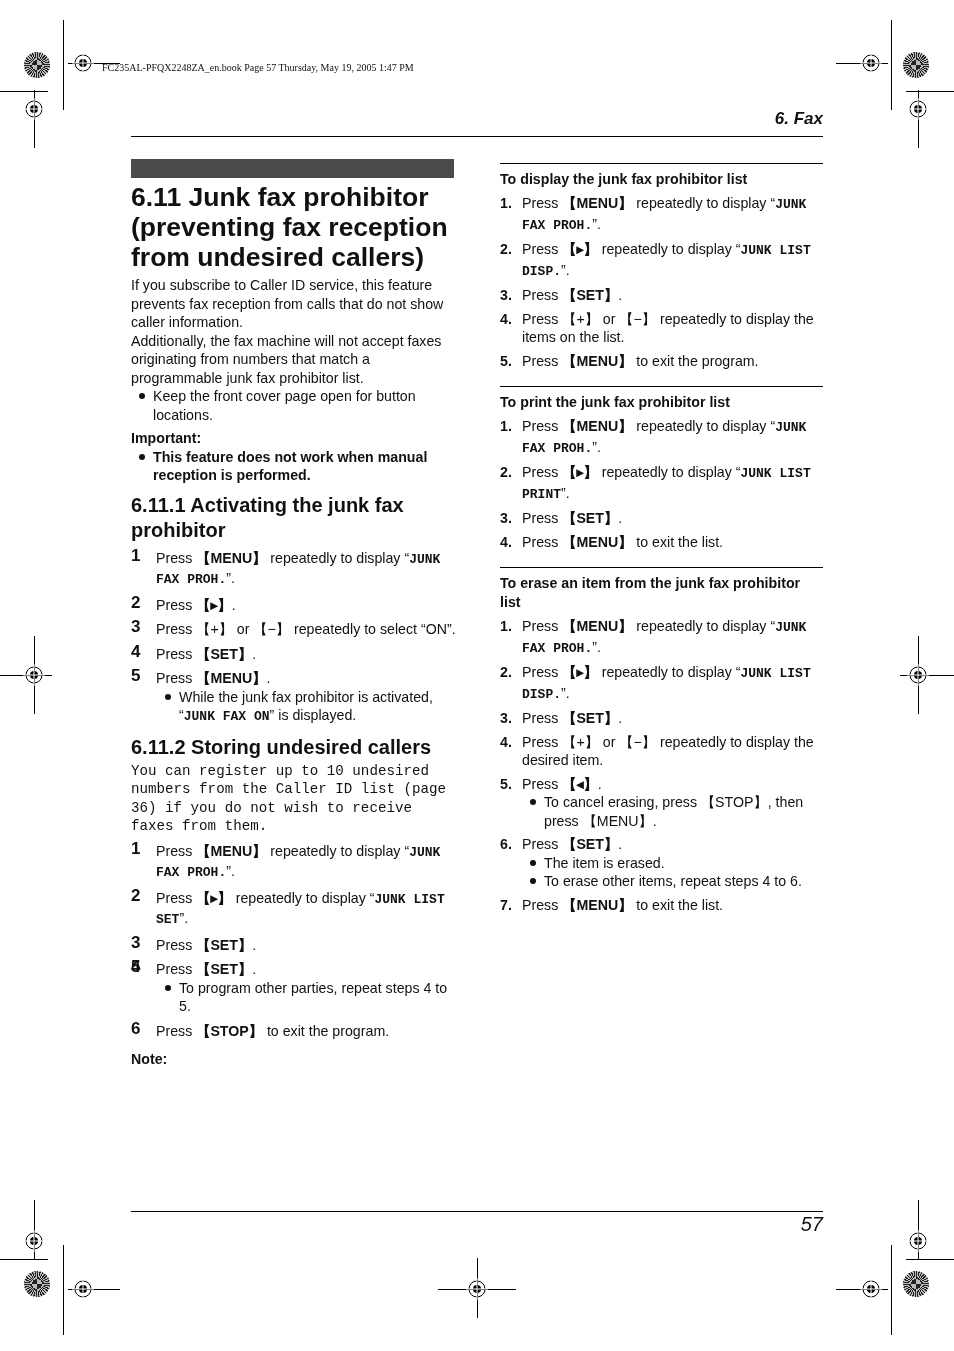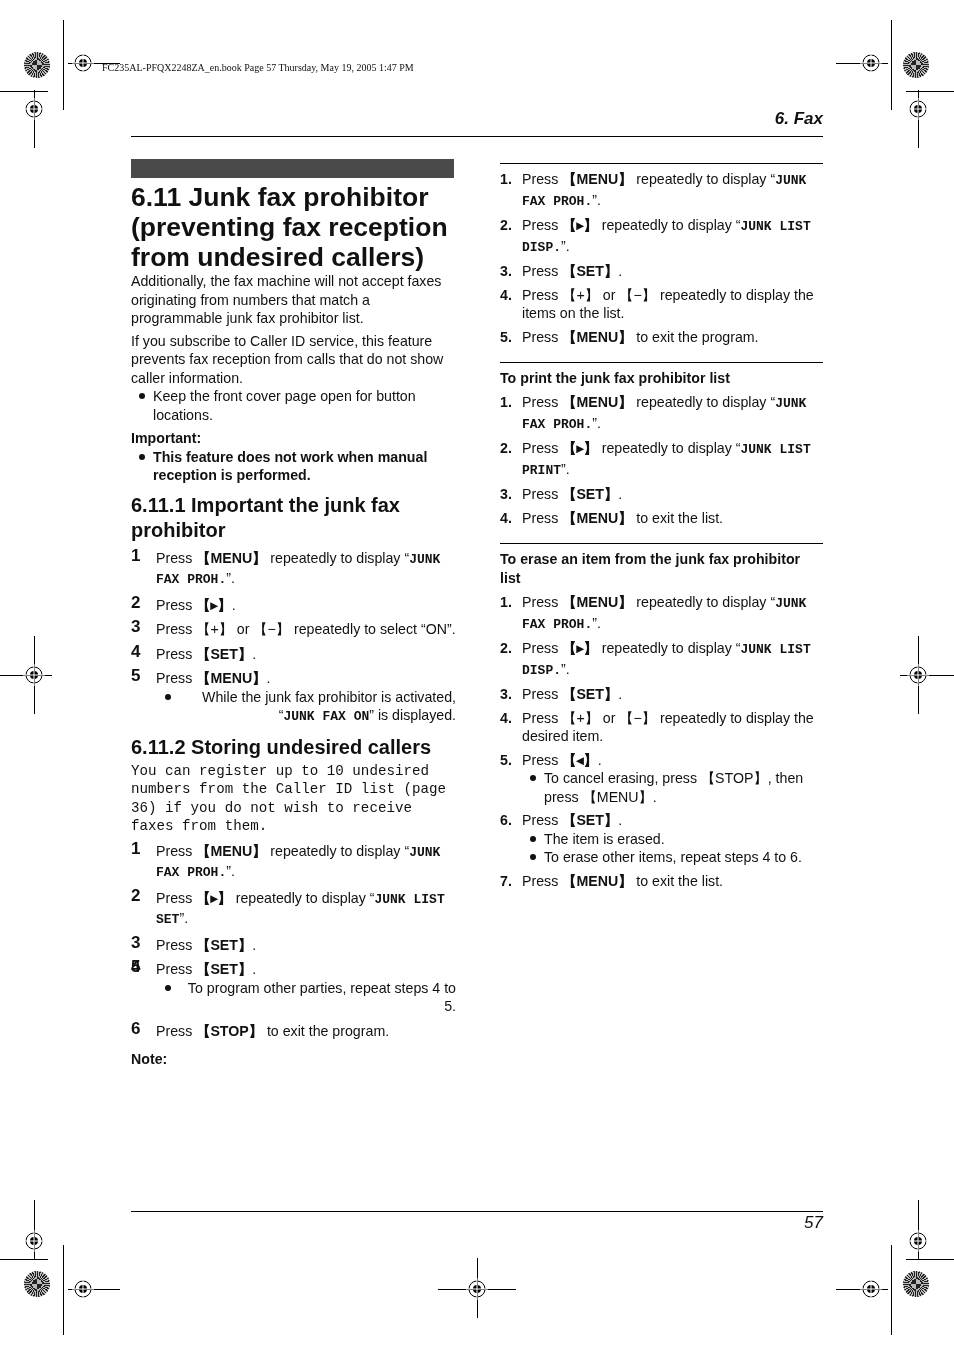--- a/index.html
+++ b/index.html
@@ -21,25 +21,25 @@
   h2{margin:0;font-size:20px;line-height:25px;font-weight:bold;}
   .bold{font-weight:bold;}
   .mono{font-family:"Liberation Mono",monospace;font-weight:bold;font-size:13px;}
   .key{font-weight:bold;}
   .step{position:relative;padding-left:25px;margin-top:6px;}
   .step .num{position:absolute;left:0;top:-2px;font-size:17px;font-weight:bold;}
   .nstep{position:relative;padding-left:22px;margin-top:5px;}
   .nstep .num{position:absolute;left:0;top:0;font-weight:bold;}
   .bullet{position:relative;padding-left:22px;}
   .bullet::before{content:"";position:absolute;left:8px;top:6px;width:6px;height:6px;border-radius:50%;background:#111;}
-  .subbullet{position:relative;padding-left:23px;text-align:right;}
+  .subbullet{position:relative;padding-left:23px;}
   .subbullet::before{content:"";position:absolute;left:9px;top:6px;width:6px;height:6px;border-radius:50%;background:#111;}
   .subhead{font-weight:bold;font-size:14.2px;line-height:19px;}
   .secrule{height:1px;background:#000;margin:0 0 6px 0;}
-  .pageno{font-size:17px;font-style:italic;}
+  .pageno{font-size:20px;font-style:italic;}
 </style>
 </head>
 <body>
 
 <div class="rosette" style="left:24px;top:52px;"></div>
 <div class="rosette" style="left:903px;top:52px;"></div>
 <div class="rosette" style="left:24px;top:1271px;"></div>
 <div class="rosette" style="left:903px;top:1271px;"></div>
 <div class="crop-v" style="left:63px;top:20px;height:90px;"></div>
 <div class="crop-v" style="left:891px;top:20px;height:90px;"></div>
@@ -131,27 +131,27 @@
   </svg>
 
 <div class="abs bookline" style="left:102px;top:62px;">FC235AL-PFQX2248ZA_en.book  Page 57  Thursday, May 19, 2005  1:47 PM</div>
 
 <div class="abs hdr-sec" style="right:131px;top:109px;">6. Fax</div>
 <div class="rule" style="left:131px;top:136px;width:692px;"></div>
 
 <div class="graybar" style="left:131px;top:159px;width:323px;height:19px;"></div>
 <div class="col body" style="left:131px;top:182px;width:325px;">
   <h1>6.11 Junk fax prohibitor (preventing fax reception from undesired callers)</h1>
+  <p style="margin-top:4px;">If you subscribe to Caller ID service, this feature prevents fax reception from calls that do not show caller information.</p>
   <p>Additionally, the fax machine will not accept faxes originating from numbers that match a programmable junk fax prohibitor list.</p>
-  <p style="margin-top:4px;">If you subscribe to Caller ID service, this feature prevents fax reception from calls that do not show caller information.</p>
   <div class="bullet">Keep the front cover page open for button locations.</div>
   <p class="bold" style="margin-top:5px;">Important:</p>
   <div class="bullet bold">This feature does not work when manual reception is performed.</div>
 
-  <h2 style="margin-top:8px;">6.11.1 Important the junk fax prohibitor</h2>
+  <h2 style="margin-top:8px;">6.11.1 Activating the junk fax prohibitor</h2>
   <div style="margin-top:4px;">
     <div class="step"><span class="num">1</span><span>Press </span><span class="key">【MENU】</span><span> repeatedly to display “</span><span class="mono">JUNK FAX PROH.</span><span>”.</span></div>
     <div class="step"><span class="num">2</span><span>Press </span><span class="key">【▸】</span><span>.</span></div>
     <div class="step"><span class="num">3</span><span>Press 【+】 or 【−】 repeatedly to select “ON”.</span></div>
     <div class="step"><span class="num">4</span><span>Press </span><span class="key">【SET】</span><span>.</span></div>
     <div class="step"><span class="num">5</span><span>Press </span><span class="key">【MENU】</span><span>.</span>
       <div class="subbullet"><span>While the junk fax prohibitor is activated, “</span><span class="mono">JUNK FAX ON</span><span>” is displayed.</span></div>
     </div>
   </div>
 
@@ -166,20 +166,21 @@
       <div class="subbullet">To program other parties, repeat steps 4 to 5.</div>
     </div>
     <div class="step"><span class="num">6</span><span>Press </span><span class="key">【STOP】</span><span> to exit the program.</span></div>
   </div>
 
   <p class="bold" style="margin-top:10px;">Note:</p>
 </div>
 
 <div class="col body" style="left:500px;top:163px;width:323px;">
   <div class="secrule"></div>
+  <div class="subhead">To display the junk fax prohibitor list</div>
   <div class="nstep"><span class="num">1.</span><span>Press </span><span class="key">【MENU】</span><span> repeatedly to display “</span><span class="mono">JUNK FAX PROH.</span><span>”.</span></div>
   <div class="nstep"><span class="num">2.</span><span>Press </span><span class="key">【▸】</span><span> repeatedly to display “</span><span class="mono">JUNK LIST DISP.</span><span>”.</span></div>
   <div class="nstep"><span class="num">3.</span><span>Press </span><span class="key">【SET】</span><span>.</span></div>
   <div class="nstep"><span class="num">4.</span><span>Press 【+】 or 【−】 repeatedly to display the items on the list.</span></div>
   <div class="nstep"><span class="num">5.</span><span>Press </span><span class="key">【MENU】</span><span> to exit the program.</span></div>
 
   <div class="secrule" style="margin-top:16px;"></div>
   <div class="subhead">To print the junk fax prohibitor list</div>
   <div class="nstep"><span class="num">1.</span><span>Press </span><span class="key">【MENU】</span><span> repeatedly to display “</span><span class="mono">JUNK FAX PROH.</span><span>”.</span></div>
   <div class="nstep"><span class="num">2.</span><span>Press </span><span class="key">【▸】</span><span> repeatedly to display “</span><span class="mono">JUNK LIST PRINT</span><span>”.</span></div>

